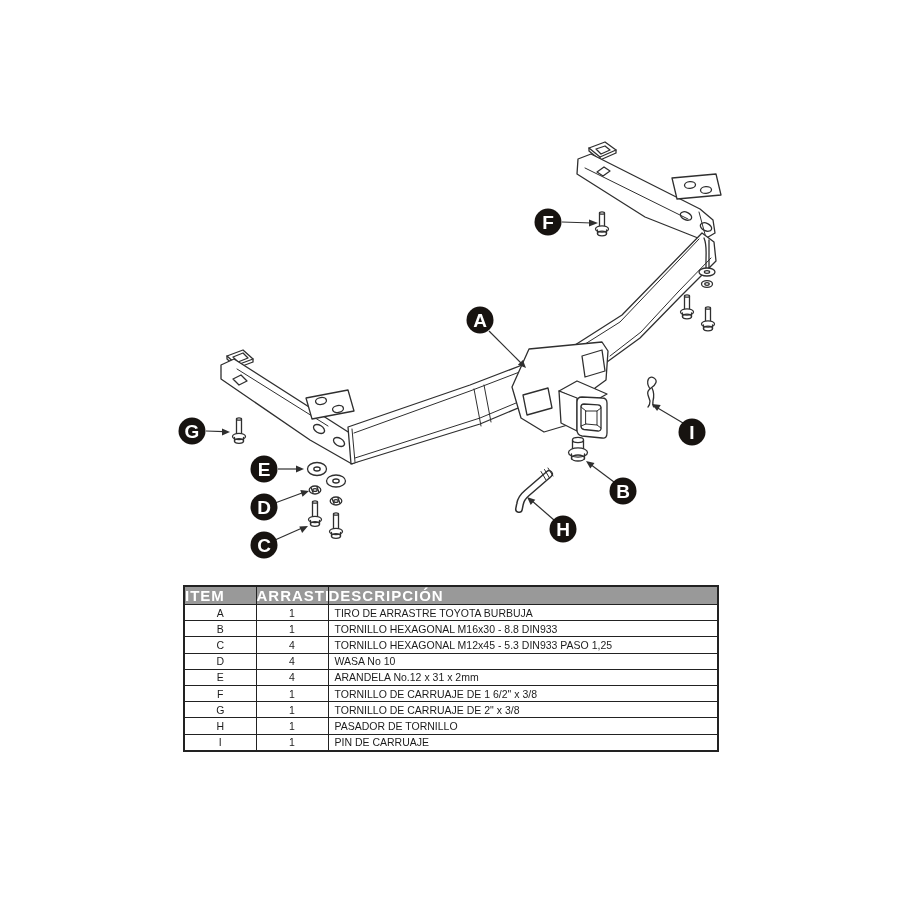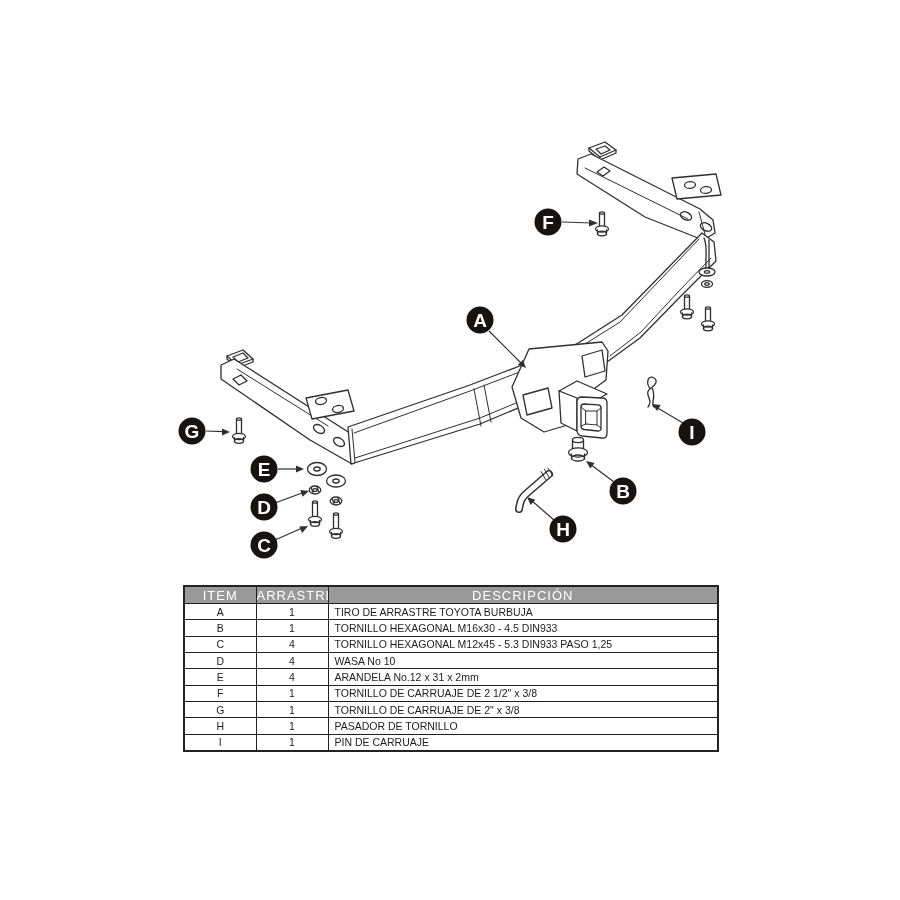--- a/index.html
+++ b/index.html
@@ -12,22 +12,22 @@
   .leader{fill:none;stroke:#2f2f2f;stroke-width:1.2;}
   .arrow{fill:#2f2f2f;stroke:none;}
   .badge{fill:#171310;stroke:none;}
   .badge-letter{fill:#ffffff;font-family:"Liberation Sans",sans-serif;font-weight:700;
                 font-size:19px;text-anchor:middle;}
   table.parts{position:absolute;left:183px;top:585px;width:534px;height:167px;
               border-collapse:collapse;table-layout:fixed;background:#fff;
               border:2px solid #222;}
   table.parts th, table.parts td{border:1px solid #222;padding:0;overflow:hidden;
               white-space:nowrap;}
-  table.parts th{background:#999999;color:#ffffff;font-size:13px;font-weight:400;
-              letter-spacing:1px;height:16px;text-align:center;}
+  table.parts th{background:#999999;color:#ffffff;font-size:15px;font-weight:700;
+              letter-spacing:1px;height:16px;text-align:left;}
   table.parts td{font-size:10.5px;color:#1c1c1c;text-align:center;}
   table.parts td.desc{text-align:left;padding-left:6px;}
   col.c-item{width:72px;} col.c-qty{width:72px;} col.c-desc{width:390px;}
 </style>
 </head>
 <body>
 
 <div class="canvas">
 
   <svg width="900" height="580" viewBox="0 0 900 580">
@@ -257,41 +257,41 @@
     </thead>
     <tbody>
       <tr>
         <td>A</td>
         <td>1</td>
         <td class="desc">TIRO DE ARRASTRE TOYOTA BURBUJA</td>
       </tr>
       <tr>
         <td>B</td>
         <td>1</td>
-        <td class="desc">TORNILLO  HEXAGONAL M16x30 - 4.5 DIN933</td>
+        <td class="desc">TORNILLO  HEXAGONAL M16x30 - 8.8 DIN933</td>
       </tr>
       <tr>
         <td>C</td>
         <td>4</td>
         <td class="desc">TORNILLO  HEXAGONAL M12x45 - 5.3 DIN933 PASO 1,25</td>
       </tr>
       <tr>
         <td>D</td>
         <td>4</td>
         <td class="desc">WASA No 10</td>
       </tr>
       <tr>
         <td>E</td>
         <td>4</td>
         <td class="desc">ARANDELA No.12 x 31 x 2mm</td>
       </tr>
       <tr>
         <td>F</td>
         <td>1</td>
-        <td class="desc">TORNILLO DE CARRUAJE DE 2 1/2" x 3/8</td>
+        <td class="desc">TORNILLO DE CARRUAJE DE 1 6/2" x 3/8</td>
       </tr>
       <tr>
         <td>G</td>
         <td>1</td>
         <td class="desc">TORNILLO DE CARRUAJE DE 2" x 3/8</td>
       </tr>
       <tr>
         <td>H</td>
         <td>1</td>
         <td class="desc">PASADOR DE TORNILLO</td>

